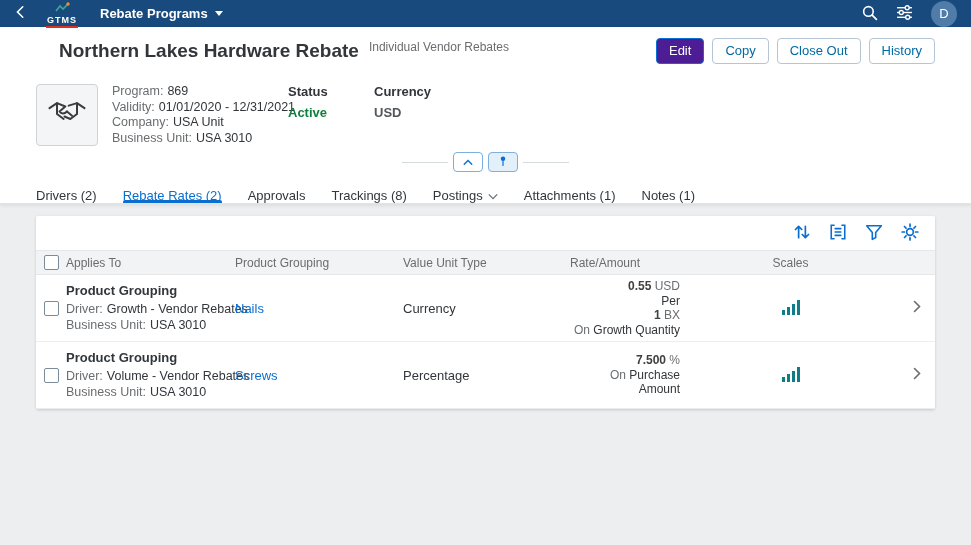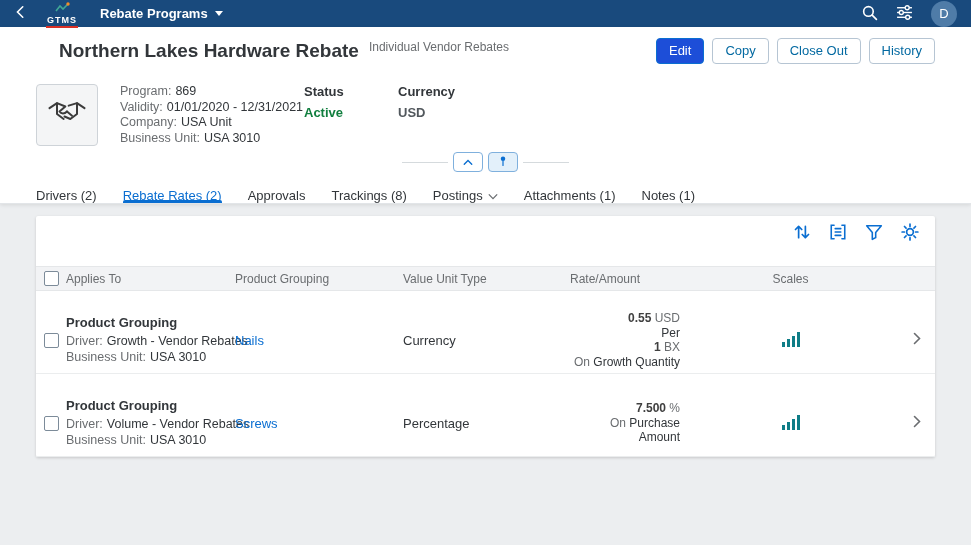--- a/index.html
+++ b/index.html
@@ -36,24 +36,24 @@
   .page-head-wrap { background: #fff; box-shadow: 0 1px 4px rgba(0,0,0,.10); }
   .title-bar { display: flex; justify-content: space-between; align-items: center; padding: 11px 36px 6px; }
   .title-group { display: flex; align-items: flex-start; gap: 10px; margin-left: 23px; }
   .page-title { font-size: 19px; font-weight: 700; color: #32363a; }
   .page-subtitle { font-size: 12px; color: #6a6d70; }
   .actions { display: flex; gap: 8px; }
   .btn {
     font-family: inherit; font-size: 13px; line-height: 24px; padding: 0 12px;
     border-radius: 4px; border: 1px solid #b6c5d3; background: #fff; color: #0369a1; cursor: pointer;
   }
-  .btn-primary { background: #1d4ed8; border-color: #0a6ed1; color: #fff; }
-
-  
-  .obj-header { display: flex; align-items: flex-start; padding: 14px 36px 4px; gap: 22px; background: #fff; }
+  .btn-primary { background: #4c1d95; border-color: #0a6ed1; color: #fff; }
+
+  
+  .obj-header { display: flex; align-items: flex-start; padding: 14px 36px 4px; gap: 14px; background: #fff; }
   .tile {
     width: 62px; height: 62px; background: #f4f5f6; border: 1px solid #ced3d8;
     border-radius: 4px; display: flex; align-items: center; justify-content: center; flex: 0 0 auto;
   }
   .fcol { font-size: 12.5px; line-height: 15.5px; }
   .fcol-1 { width: 162px; }
   .fcol-2 { width: 186px; }
   .frow { display: flex; gap: 4px; white-space: nowrap; }
   .flabel { color: #6a6d70; }
   .fvalue { color: #32363a; }
@@ -79,21 +79,21 @@
   .tab { display: flex; align-items: flex-end; gap: 5px; font-size: 13px; color: #32363a; position: relative; cursor: pointer; white-space: nowrap; }
   .tab.selected { color: #0a6ed1; }
   .tab.selected::after { content: ""; position: absolute; left: 0; right: 0; bottom: 0; height: 3px; background: #0a6ed1; border-radius: 2px 2px 0 0; }
 
   
   .content { padding: 12px 36px 0; }
   .card { background: #fff; box-shadow: 0 1px 3px rgba(0,0,0,.16); border-radius: 2px; }
   .table-toolbar { height: 34px; display: flex; align-items: center; justify-content: flex-end; gap: 18px; padding: 0 16px; }
   .tb-icon { width: 18px; height: 18px; }
 
-  .trow { display: grid; grid-template-columns: 30px 169px 168px 167px 112px 1fr 36px; align-items: center; margin-top: 16px; }
+  .trow { display: grid; grid-template-columns: 30px 169px 168px 167px 112px 1fr 36px; align-items: center; }
   .thead {
     height: 25px; background: #f2f3f5; border-top: 1px solid #e5e7e9; border-bottom: 1px solid #e5e7e9;
     font-size: 12px; color: #6a6d70;
   }
   .tbody-row { min-height: 61px; border-bottom: 1px solid #ebedee; }
   .cell-center { display: flex; align-items: center; justify-content: center; }
   .cb {
     appearance: none; -webkit-appearance: none; width: 15px; height: 15px;
     border: 1.5px solid #7c8b99; border-radius: 2px; background: #fff; cursor: pointer; margin: 0;
   }

